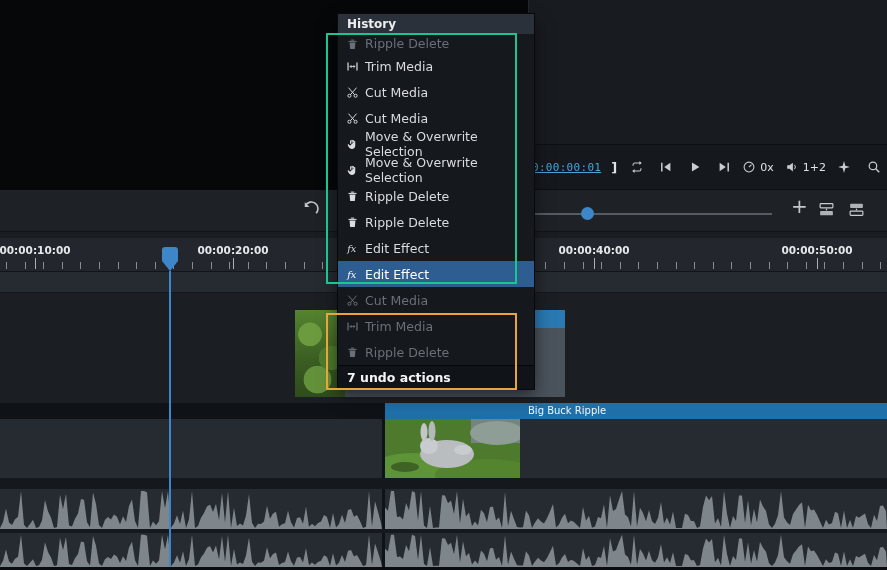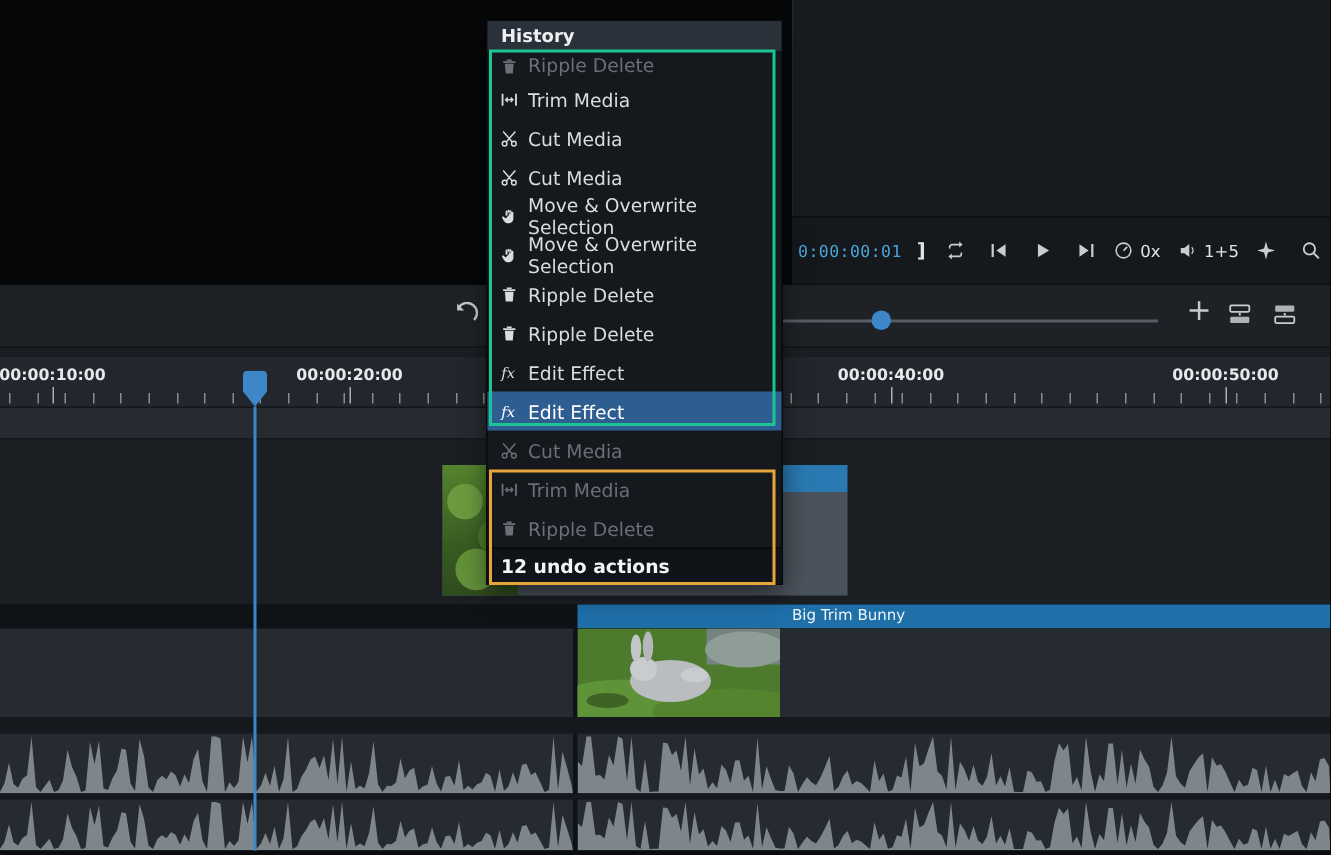--- a/index.html
+++ b/index.html
@@ -12,21 +12,21 @@
   
   .preview-left  { left:0; top:0; width:528px; height:190px; background:#060709; }
   .preview-right { left:528px; top:0; width:359px; height:144px; background:#181b20;
                    border-left:1px solid #23262c; }
 
   
   .transport { left:528px; top:144px; width:359px; height:46px; background:#15181d;
                border-top:1px solid #0c0e12; border-bottom:1px solid #0c0e12;
                display:flex; align-items:center; padding:0 6px 0 4px; }
   .timecode { font-family:"DejaVu Sans Mono","Liberation Mono",monospace;
-              font-size:11px; color:var(--timecode-blue,#4aa4d9); letter-spacing:.3px; }
+              font-size:11px; color:var(--timecode-blue,#4aa4d9); letter-spacing:.3px;text-decoration:underline; }
   .markout { margin-left:10px; font-size:13px; font-weight:bold; color:#dfe3e6; }
   .tcontrols { display:flex; gap:15px; margin-left:13px; }
   .tbtn { display:flex; align-items:center; color:#c9cdd1; }
   .tgroup { display:flex; gap:4px; align-items:center; color:#dfe3e6;
             font-size:11px; margin-left:11px; }
   .tspacer { flex:1; }
   .icn16 { width:14px; height:14px; display:inline-flex; flex:none; color:#c9cdd1; }
   .icn13 { width:13px; height:13px; display:inline-flex; flex:none; }
   .icn18 { width:17px; height:17px; display:inline-flex; }
   .icn13 svg,.icn16 svg,.icn18 svg { width:100%; height:100%; display:block; }
@@ -91,21 +91,21 @@
   .audio-row.a2 { top:533px; height:34px; }
   .aclip { top:0; height:100%; background:#262b31; overflow:hidden; }
   .aclip.left  { left:0; width:382px; }
   .aclip.right { left:385px; width:502px; }
   .aclip svg { display:block; }
 
   .playhead-line { left:169px; top:271px; width:2px; height:296px;
                    background:var(--accent-blue,#3d86c8); z-index:6; }
 
   
-  .history { left:325px; top:14px; width:196px; z-index:10; background:#15181c;
+  .history { left:338px; top:14px; width:196px; z-index:10; background:#15181c;
              box-shadow:0 0 0 1px #07090b, 0 6px 16px rgba(0,0,0,.55); }
   .history-header { height:20px; background:#2b313a; color:#eceef0;
                     font-size:12px; font-weight:bold; padding:3px 9px; }
   .h-item { height:26px; display:flex; align-items:center; gap:6px; padding:0 8px;
             font-size:12.5px; color:#d9dce0; }
   .h-item .icn13 { color:inherit; }
   .h-item.clipped { height:19px; color:#6a7078; align-items:flex-end; padding-bottom:2px; overflow:hidden; }
   .h-item.redo { color:#6a7078; }
   .h-item.selected { background:var(--selection-blue,#2e5d92); color:#ffffff; }
   .history-footer { height:24px; background:#101318; border-top:1px solid #06080a;
@@ -171,21 +171,21 @@
         </span>
       <span>0x</span>
     </div>
     <div class="tgroup">
       <span class="icn16">
           <svg viewBox="0 0 16 16">
             <path d="M2.5 6v4h2.6L9 13V3L5.1 6z" fill="currentColor"></path>
             <path d="M10.8 5.6a3.4 3.4 0 0 1 0 4.8" fill="none" stroke="currentColor" stroke-width="1.1"></path>
           </svg>
         </span>
-      <span>1+5</span>
+      <span>1+2</span>
     </div>
     <div class="tspacer"></div>
     <div class="trail" id="transport-right">
         <span class="tbtn">
           <span class="icn16">
             <svg viewBox="0 0 16 16">
               <path d="M8 1.2L9.5 6.5 14.8 8 9.5 9.5 8 14.8 6.5 9.5 1.2 8 6.5 6.5z" fill="currentColor"></path>
             </svg>
           </span>
         </span>
@@ -301,21 +301,21 @@
   <div class="track-v2 abs">
     <div class="clip-v2 abs">
       <div class="clip-v2-header"></div>
       <div class="clip-v2-body"></div>
       <div class="clip-thumb-green abs"></div>
     </div>
   </div>
 
   <div class="bar-row abs">
     <div class="clip-bar right abs">
-      <span class="offset">Big Trim Bunny</span>
+      <span class="offset">Big Buck Ripple</span>
     </div>
   </div>
 
   <div class="vbody-row abs">
     <div class="vclip left abs"></div>
     <div class="vclip right abs">
       <svg class="rabbit-thumb" width="135" height="59" viewBox="0 0 135 59">
         <rect width="135" height="59" fill="#4e7a2e"></rect>
         <ellipse cx="30" cy="52" rx="48" ry="18" fill="#5f9338"></ellipse>
         <ellipse cx="102" cy="56" rx="52" ry="16" fill="#55842f"></ellipse>
@@ -482,19 +482,19 @@
           <span class="icn13">
             <svg viewBox="0 0 16 16">
               <path d="M3 4.2h10" stroke="currentColor" stroke-width="1.3" fill="none"></path>
               <path d="M6 2.6h4" stroke="currentColor" stroke-width="1.3" fill="none"></path>
               <path d="M4.4 5.6h7.2l-.7 7.9H5.1z" fill="currentColor"></path>
             </svg>
           </span>
           <span>Ripple Delete</span>
         </div>
       </div>
-    <div class="history-footer">12 undo actions</div>
+    <div class="history-footer">7 undo actions</div>
   </div>
 
   <div class="hl-green abs"></div>
   <div class="hl-orange abs"></div>
 
 </div>
 
 </body></html>

